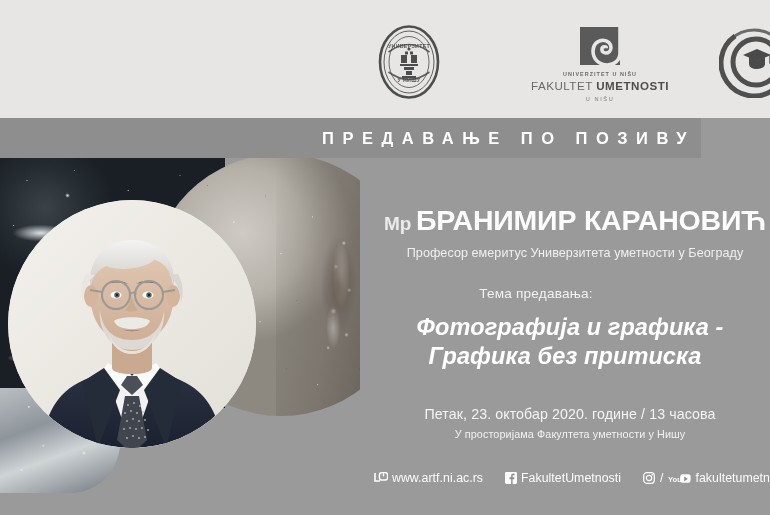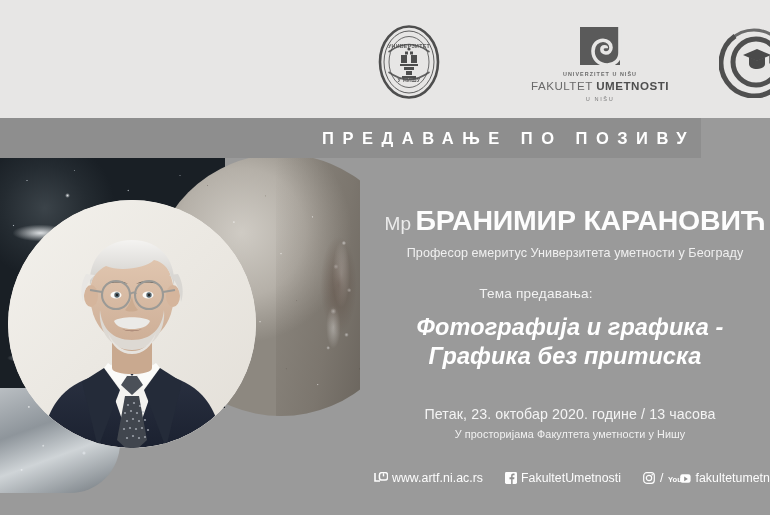--- a/index.html
+++ b/index.html
@@ -258,21 +258,21 @@
     position: absolute;
     left: 0; top: 48px;
     width: 430px;
     text-align: center;
     white-space: nowrap;
     color: #ffffff;
     line-height: 1;
   }
   .name-line .pref {
     font-size: 19px;
-    font-weight: 400;
+    font-weight: 700;
     color: #ebebeb;
     letter-spacing: 0px;
   }
   .name-line .nm {
     font-size: 28.5px;
     font-weight: 700;
     letter-spacing: -0.2px;
     color: #fdfdfd;
     text-align: center;
   }

